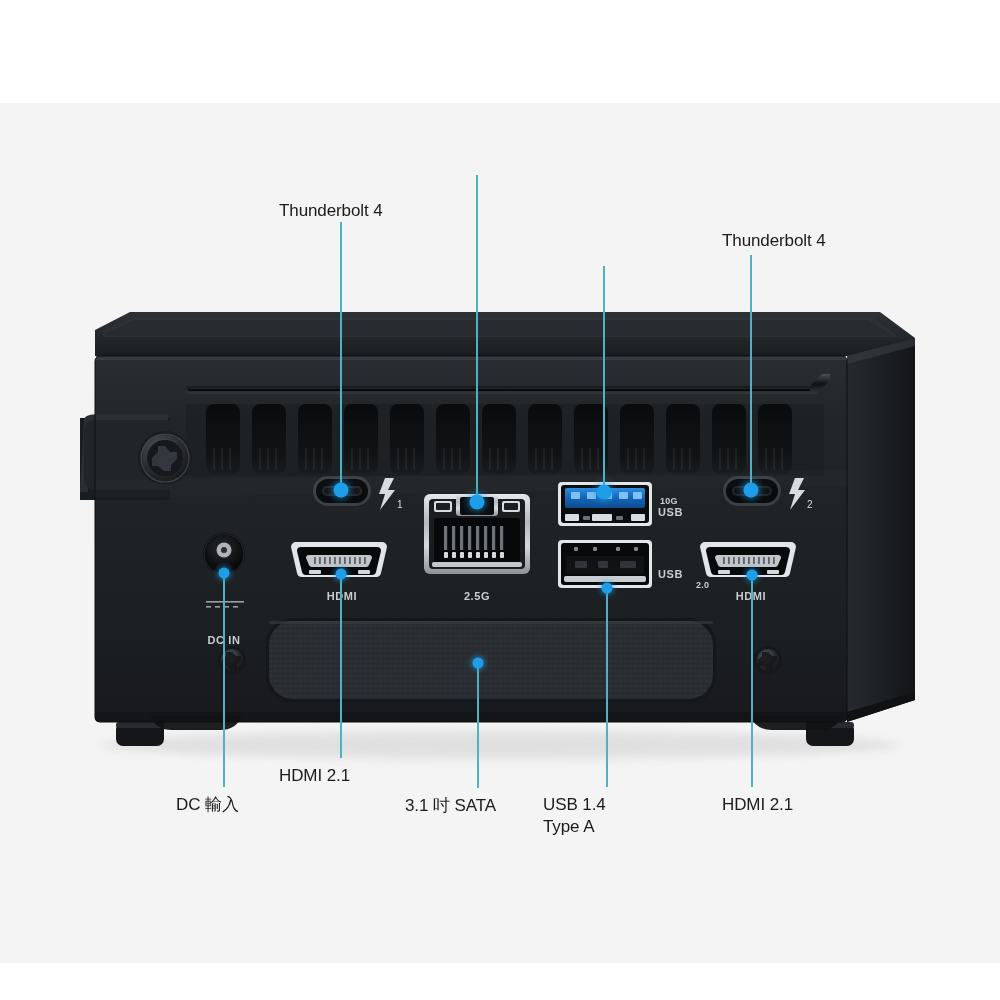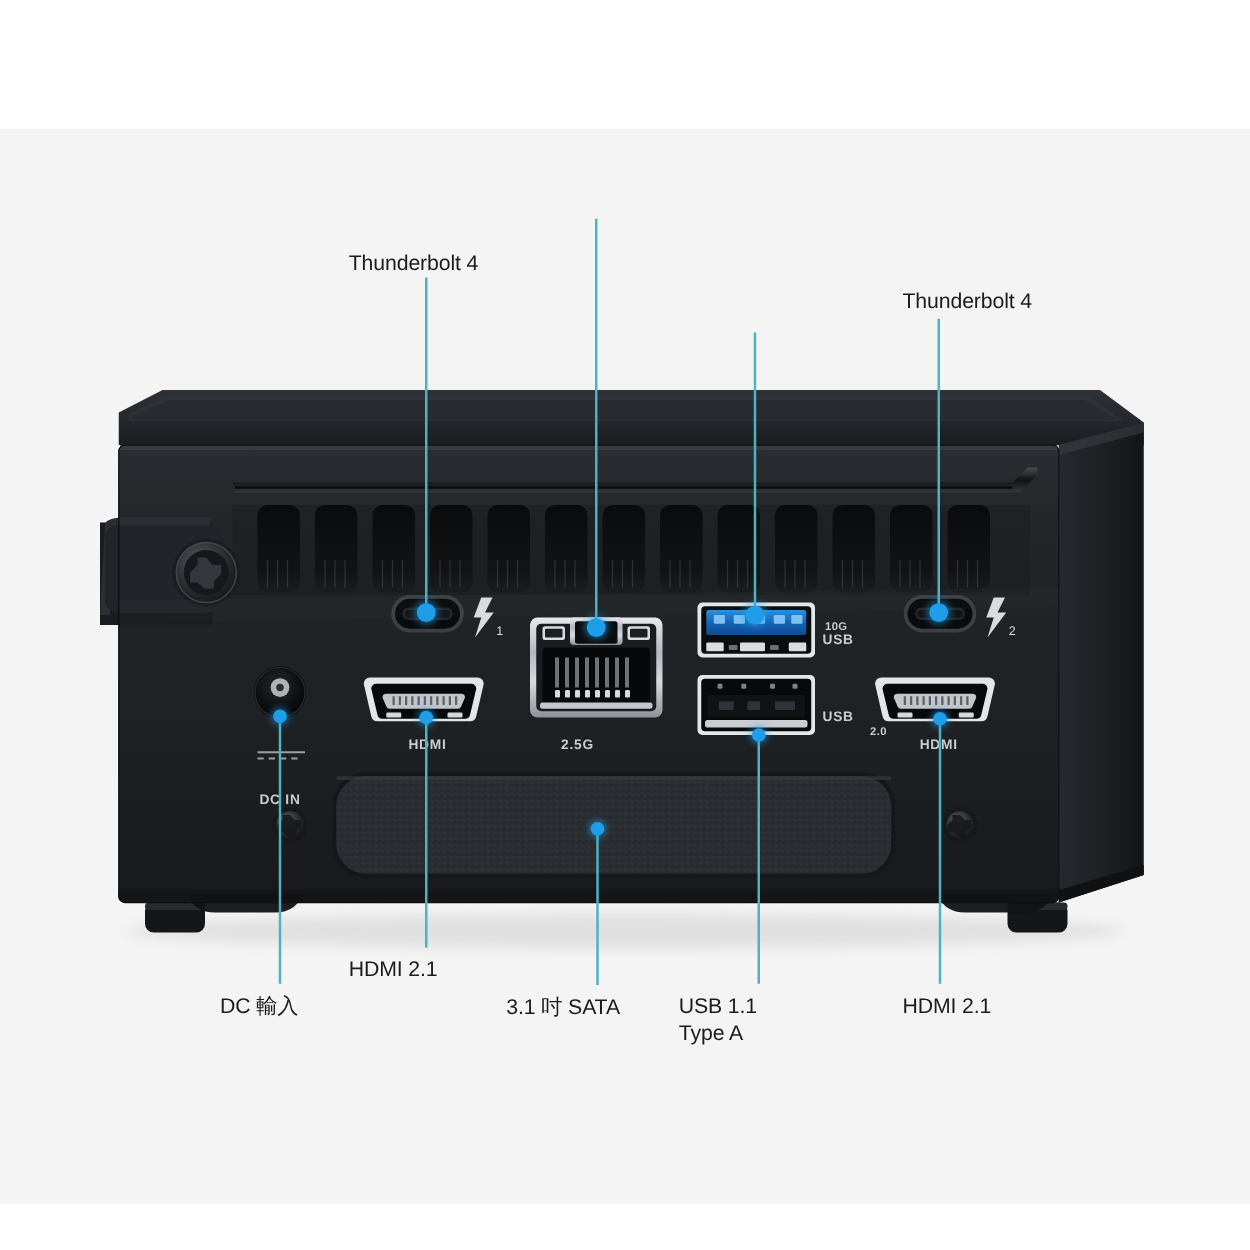--- a/index.html
+++ b/index.html
@@ -393,21 +393,21 @@
   <div class="silk" style="left:224px; top:586px;margin-top:48px;">DC IN</div>
   <svg style="position:absolute;left:204px;top:600px;" width="42" height="10">
     <rect x="2" y="1" width="38" height="1.6" fill="#9aa0a7"></rect>
     <rect x="2" y="6" width="5" height="1.6" fill="#9aa0a7"></rect>
     <rect x="11" y="6" width="5" height="1.6" fill="#9aa0a7"></rect>
     <rect x="20" y="6" width="5" height="1.6" fill="#9aa0a7"></rect>
     <rect x="29" y="6" width="5" height="1.6" fill="#9aa0a7"></rect>
   </svg>
 
   <div class="silk" style="left:342px; top:590px;">HDMI</div>
-  <div class="silk" style="left:462px; top:590px;">2.5G</div>
+  <div class="silk" style="left:477px; top:590px;">2.5G</div>
 
   <div class="silk small left" style="left:660px; top:496px;">10G</div>
   <div class="silk left" style="left:658px; top:506px;">USB</div>
 
   <div class="silk small left" style="left:696px; top:558px;margin-top:22px;">2.0</div>
   <div class="silk left" style="left:658px; top:568px;">USB</div>
 
   <div class="silk" style="left:751px; top:590px;">HDMI</div>
 
   <div class="callout-line" style="left:340px; top:222px; height:270px;"></div>
@@ -430,20 +430,20 @@
 
   <div class="callout-line" style="left:340px; top:572px; height:186px;"></div>
   <div class="callout-label" style="left:279px; top:765px;">HDMI 2.1</div>
   <div class="dot sm" style="left:341px; top:574px;"></div>
 
   <div class="callout-line" style="left:477px; top:663px; height:125px;"></div>
   <div class="callout-label" style="left:405px; top:795px;">3.1 吋 SATA</div>
   <div class="dot sm" style="left:478px; top:663px;"></div>
 
   <div class="callout-line" style="left:606px; top:588px; height:199px;"></div>
-  <div class="callout-label" style="left:543px; top:794px;">USB 1.1
+  <div class="callout-label" style="left:543px; top:794px;">USB 1.4
 Type A</div>
   <div class="dot sm" style="left:607px; top:588px;"></div>
 
   <div class="callout-line" style="left:751px; top:573px; height:214px;"></div>
   <div class="callout-label" style="left:722px; top:794px;">HDMI 2.1</div>
   <div class="dot sm" style="left:752px; top:575px;"></div>
 </div>
 
 </body></html>

